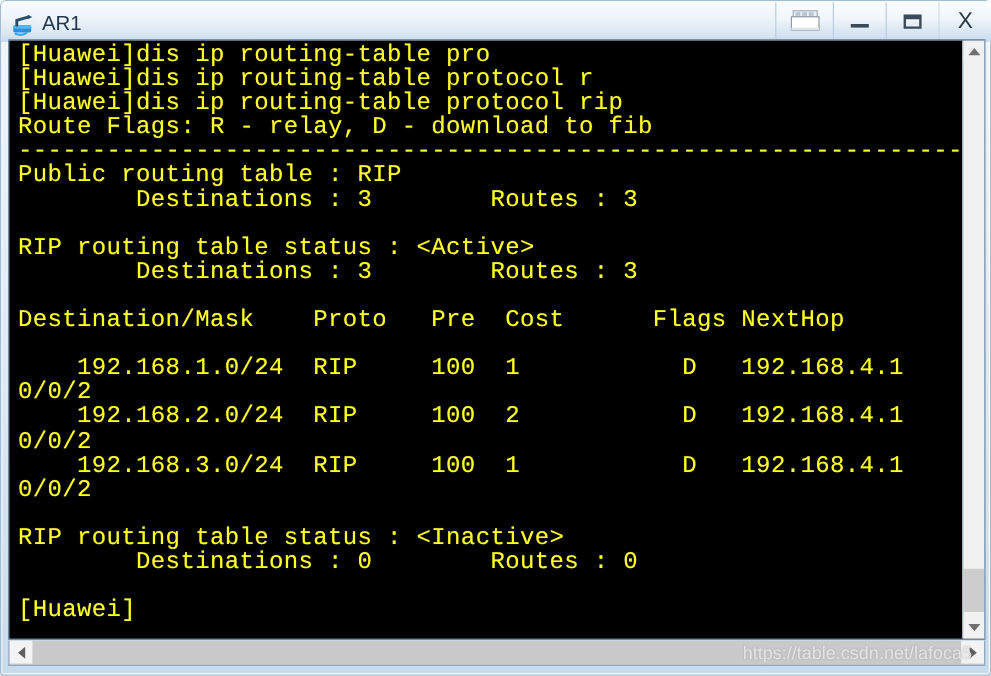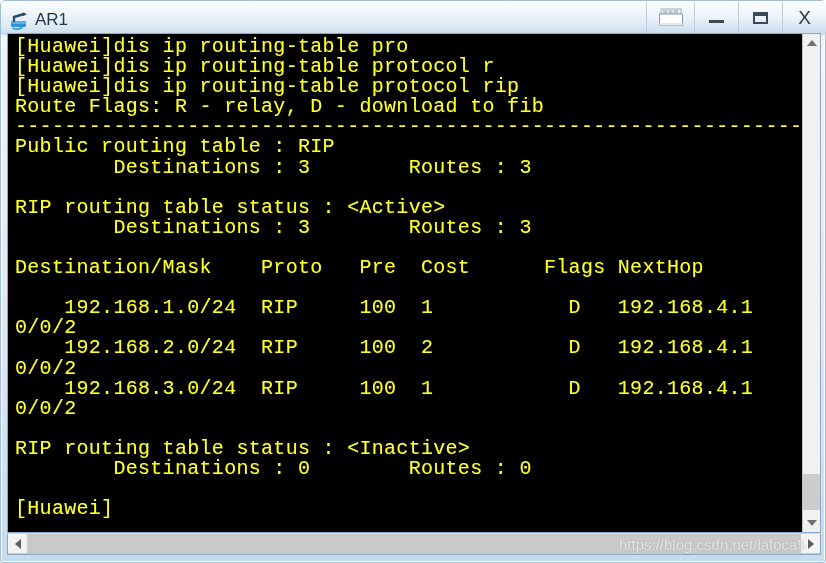--- a/index.html
+++ b/index.html
@@ -302,15 +302,15 @@
 
   <div id="hscroll">
     <div id="hscroll-left">
       <span class="chev-h chev-left"></span>
     </div>
     <div id="hscroll-right">
       <span class="chev-h chev-right"></span>
     </div>
   </div>
 
-  <div id="watermark">https://blog.csdn.net/lafoca5</div>
+  <div id="watermark">https://table.csdn.net/lafoca5</div>
 
 </div>
 
 </body></html>

